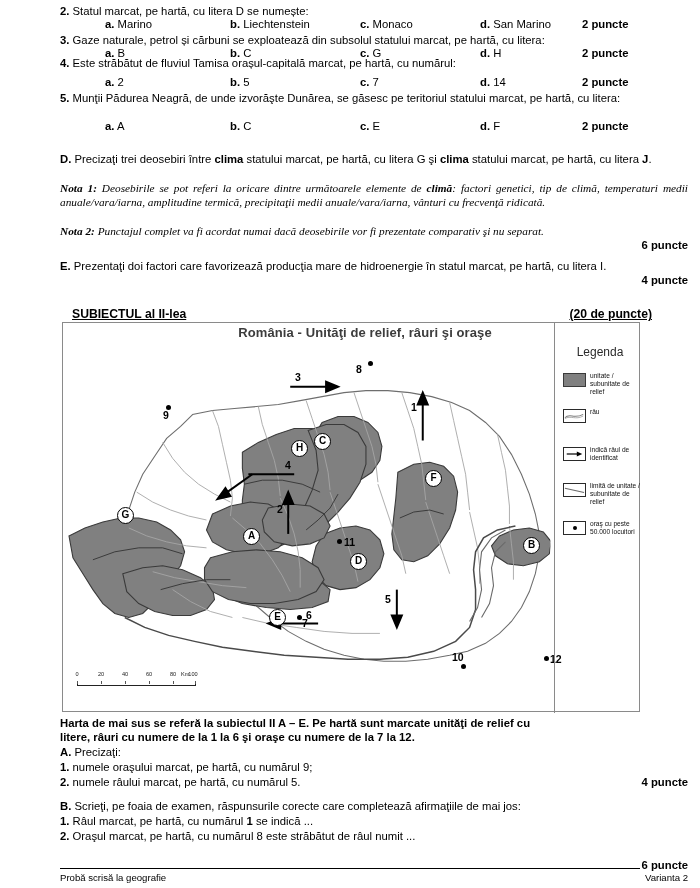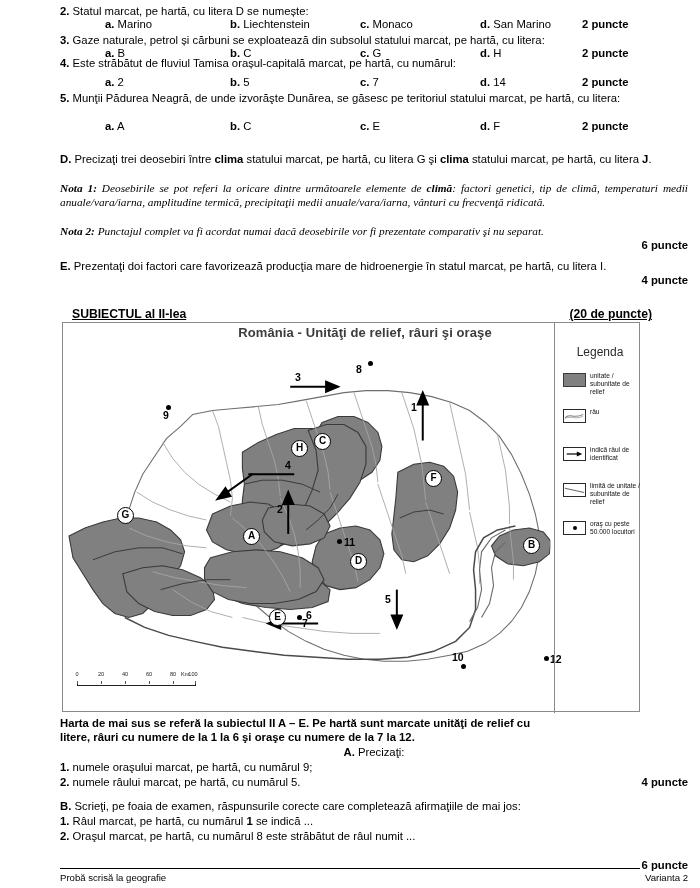--- a/index.html
+++ b/index.html
@@ -387,21 +387,21 @@
           <div class="dotc"></div>
         </div>
         <div class="leg-lbl">oraş cu peste 50.000 locuitori</div>
       </div>
     </div>
   </div>
 
   <div class="qline b just" style="top:716px;">Harta de mai sus se referă la subiectul II A – E. Pe hartă sunt marcate unităţi de relief cu</div>
   <div class="qline b" style="top:730px;">litere, râuri cu numere de la 1 la 6 şi oraşe cu numere de la 7 la 12.</div>
 
-  <div class="qline" style="top:745px;text-align:center;">
+  <div class="qline" style="top:745px;">
     <span class="b">A.</span><span> Precizaţi:</span>
   </div>
   <div class="qline" style="top:760px;">
     <span class="b">1.</span><span> numele oraşului marcat, pe hartă, cu numărul 9;</span>
   </div>
   <div class="qline" style="top:775px;">
     <span class="b">2.</span><span> numele râului marcat, pe hartă, cu numărul 5.</span>
   </div>
   <div class="txt b" style="left:auto;right:12px;top:775px;text-align:right;">4 puncte</div>
 

